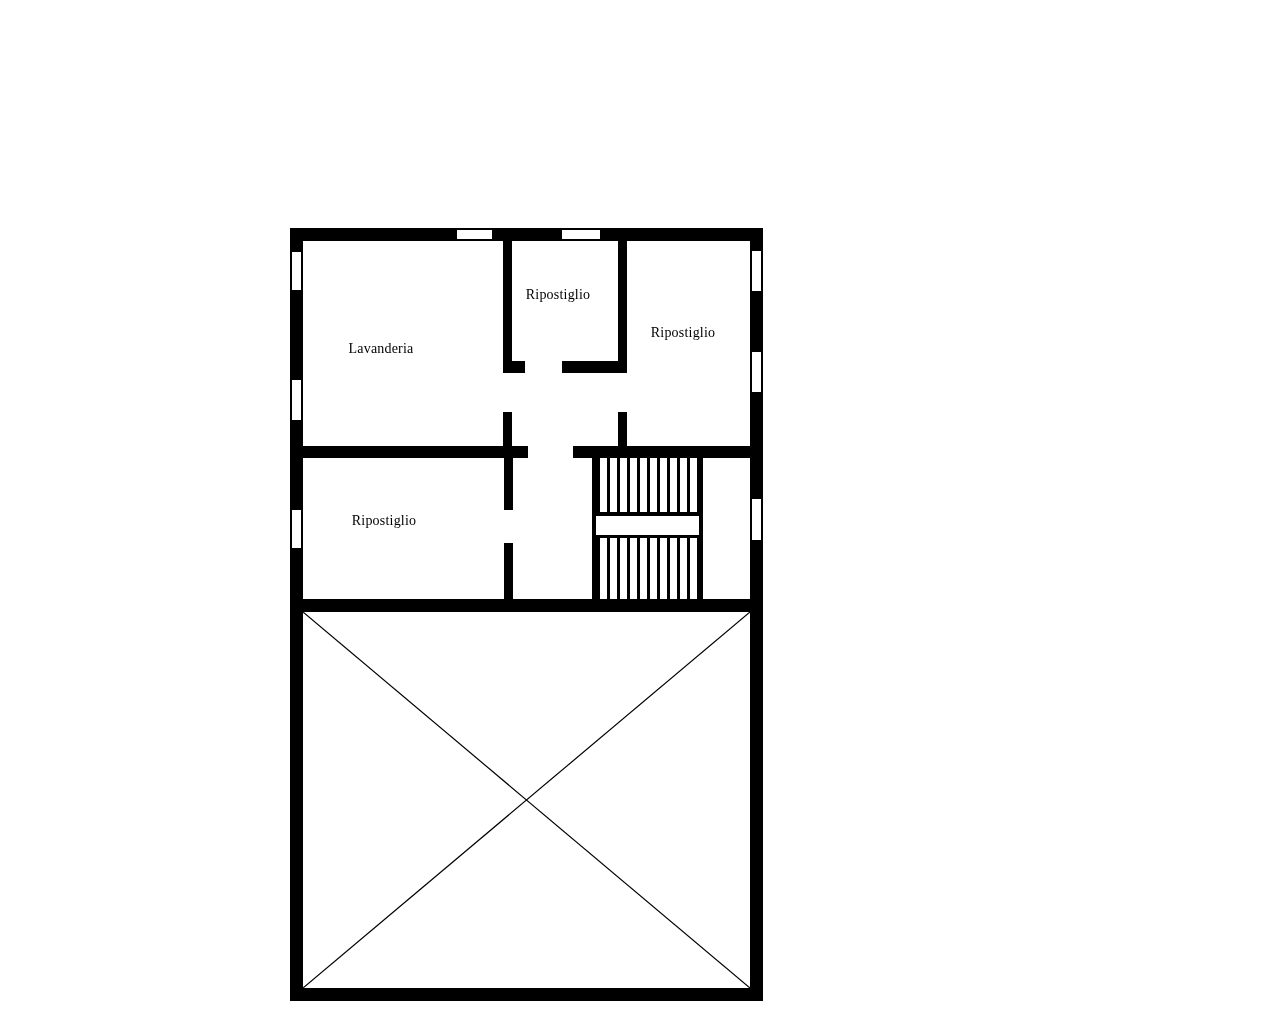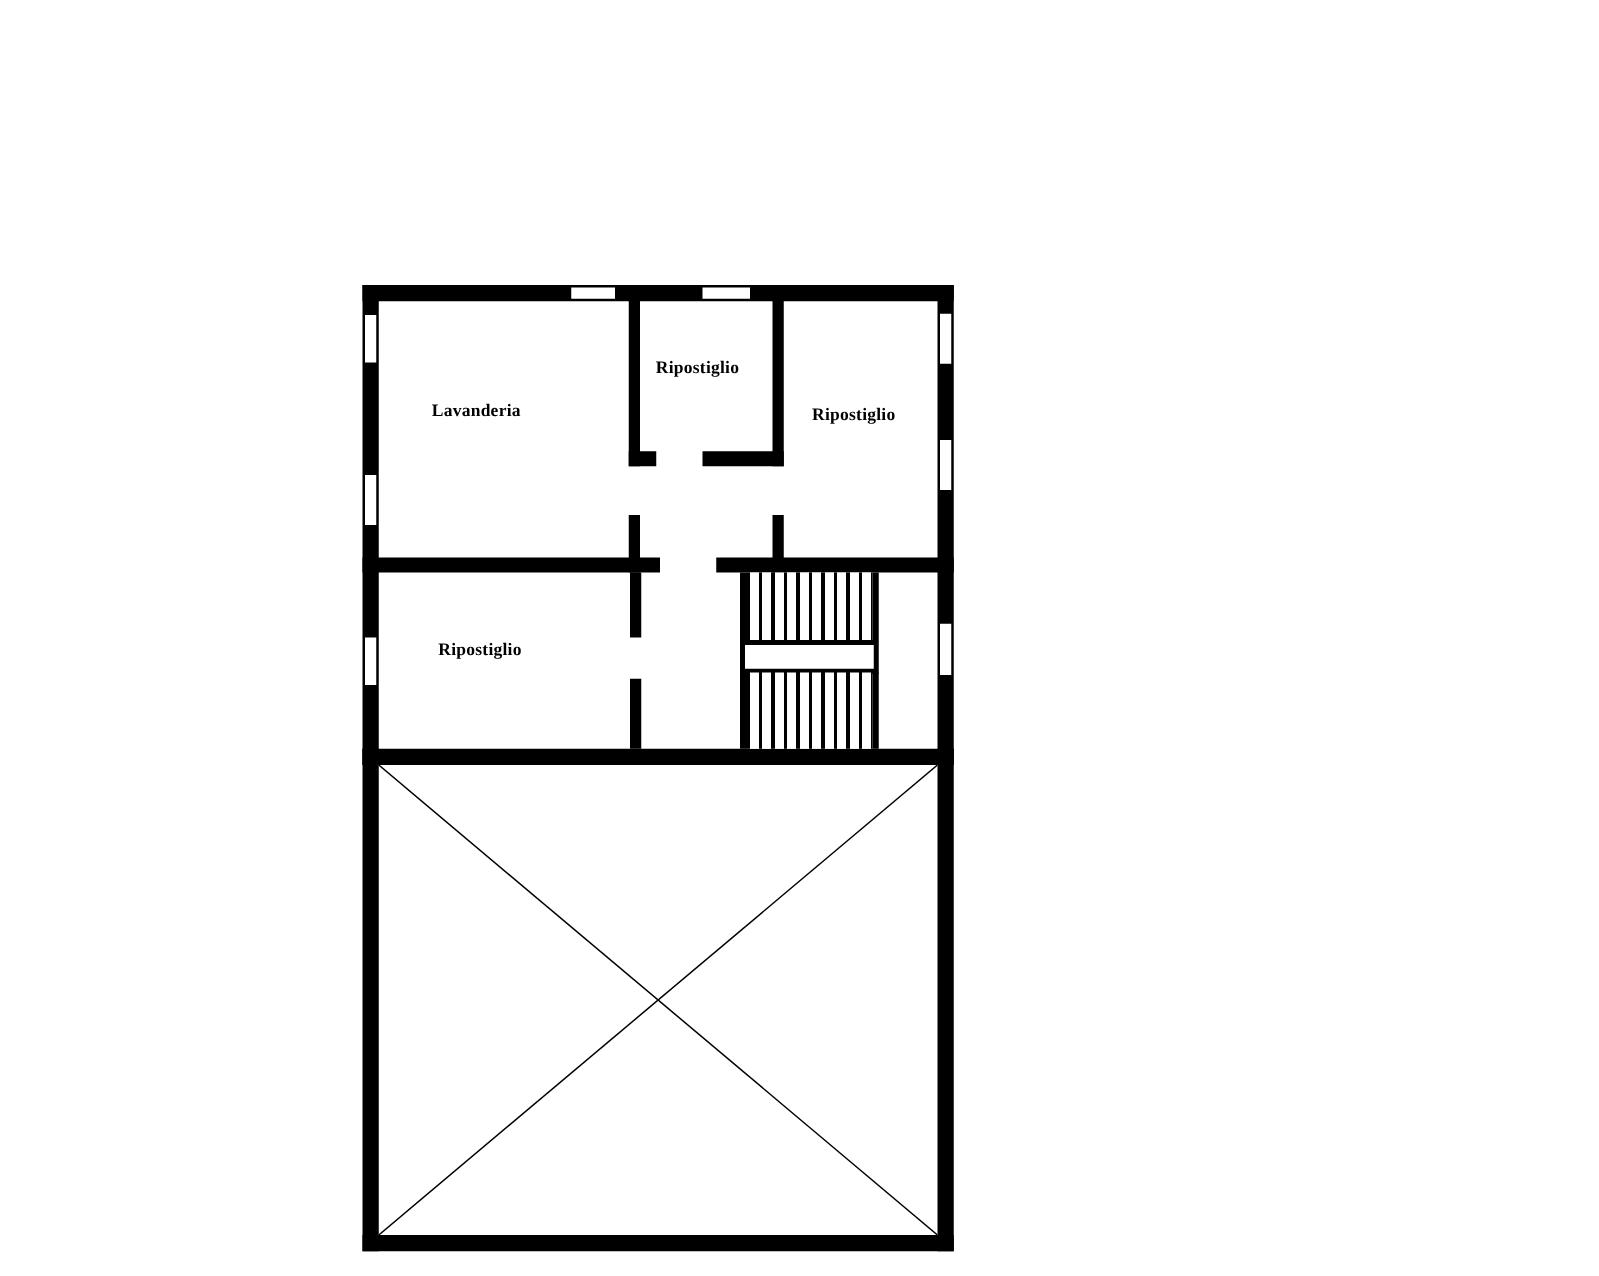--- a/index.html
+++ b/index.html
@@ -9,21 +9,21 @@
     background:#ffffff;
     font-family:"Liberation Serif", serif;
     overflow:hidden;
   }
   .plan{position:absolute;left:0;top:0;width:1279px;height:1021px;}
   .wall{position:absolute;background:#000000;}
   .window{position:absolute;background:#ffffff;}
   .room-label{
     position:absolute;
     transform:translate(-50%,-50%);
-    font-weight:bold;
+    font-weight:normal;
     font-size:14px;
     color:#000000;
     white-space:nowrap;
     letter-spacing:0.2px;
   }
   .flight{
     position:absolute;
     left:592px;width:111px;
     box-sizing:border-box;
     border-left:8px solid #000;
@@ -80,19 +80,19 @@
 
     <div class="flight flight-upper"></div>
     <div class="landing"></div>
     <div class="flight flight-lower"></div>
 
     <svg class="xarea" width="447" height="376" viewBox="0 0 447 376">
       <line x1="0" y1="0" x2="447" y2="376" stroke="#000000" stroke-width="1.2"></line>
       <line x1="447" y1="0" x2="0" y2="376" stroke="#000000" stroke-width="1.2"></line>
     </svg>
 
-    <div class="room-label" style="left:381px;top:330px;">Lavanderia</div>
+    <div class="room-label" style="left:381px;top:349px;">Lavanderia</div>
     <div class="room-label" style="left:558px;top:295px;">Ripostiglio</div>
     <div class="room-label" style="left:683px;top:333px;">Ripostiglio</div>
     <div class="room-label" style="left:384px;top:521px;">Ripostiglio</div>
 
   </div>
 </div>
 
 </body></html>

